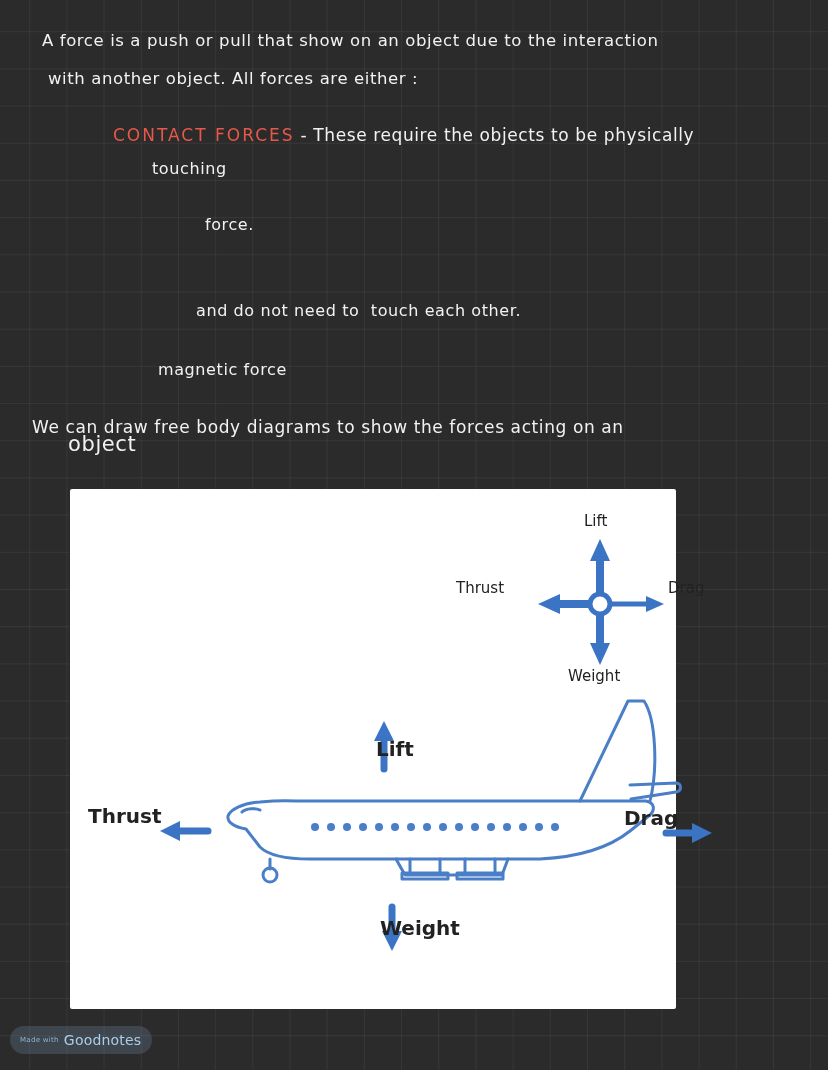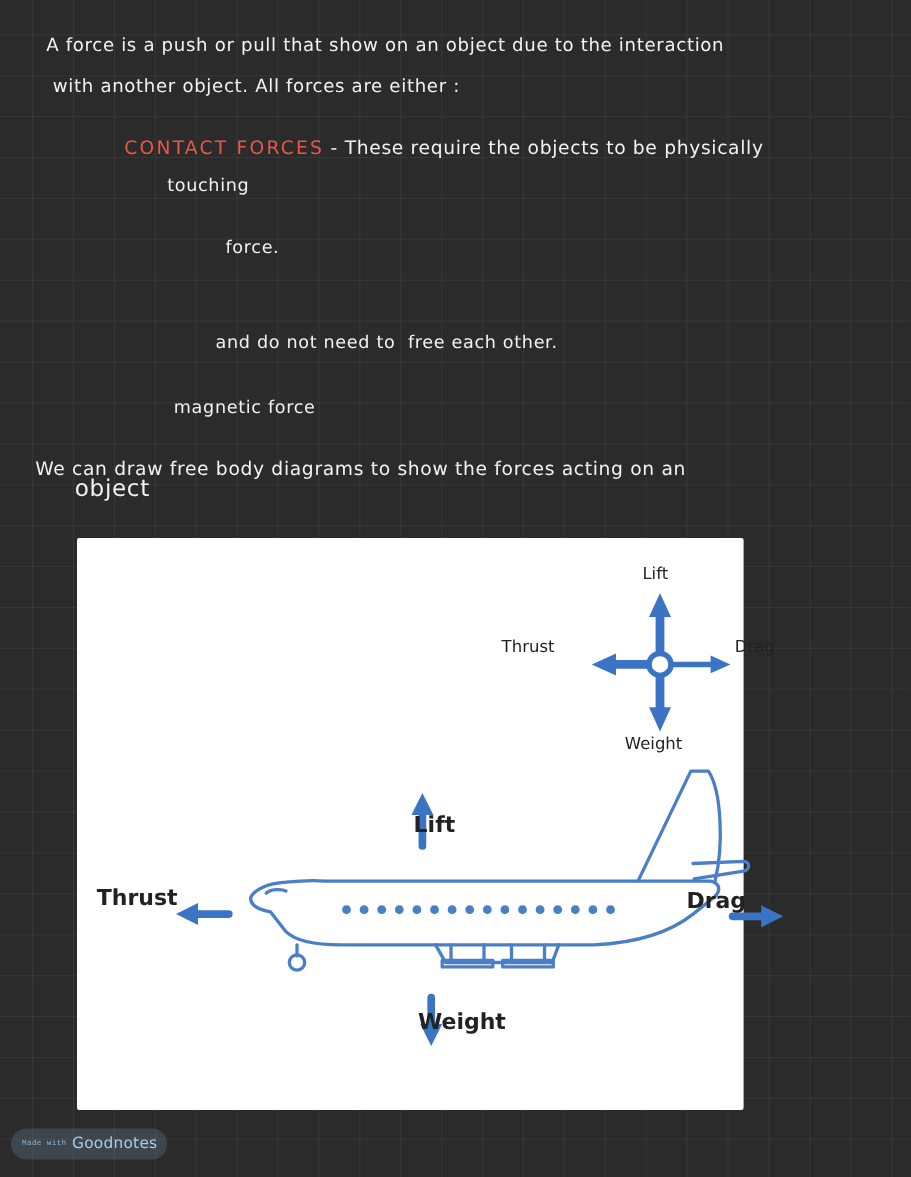--- a/index.html
+++ b/index.html
@@ -109,41 +109,40 @@
     display: flex;
     align-items: center;
     gap: 5px;
     padding-left: 10px;
     box-sizing: border-box;
   }
   .wm-small {
     font-size: 7px;
     color: #8fb6da;
     letter-spacing: 0.3px;
-    font-family: Liberation Mono, monospace;
   }
   .wm-big {
     font-size: 14px;
     color: #a9cdeb;
     letter-spacing: 0.2px;
   }
 </style>
 </head>
 <body>
 
 <div class="page">
 
   <div class="note hand ln1">A force is a push or pull that show on an object due to the interaction</div>
   <div class="note hand hdr1"><span class="red">CONTACT FORCES</span><span class="rest"> - These require the objects to be physically</span></div>
 
   <div class="note hand ln2">with another object. All forces are either :</div>
   <div class="note hand sub1">touching</div>
   <div class="note hand eg1b">force.</div>
 
-  <div class="note hand sub2">and do not need to  free each other.</div>
+  <div class="note hand sub2">and do not need to  touch each other.</div>
   <div class="note hand eg2b">magnetic force</div>
 
   <div class="note hand ln3">We can draw free body diagrams to show the forces acting on an</div>
   <div class="note hand ln4">object</div>
 
   <div class="figure">
 
     <svg class="cross" width="260" height="160" viewBox="0 0 260 160">
 
       <line x1="150" y1="75" x2="150" y2="28" stroke="#3b74c4" stroke-width="8" stroke-linecap="round"></line>

